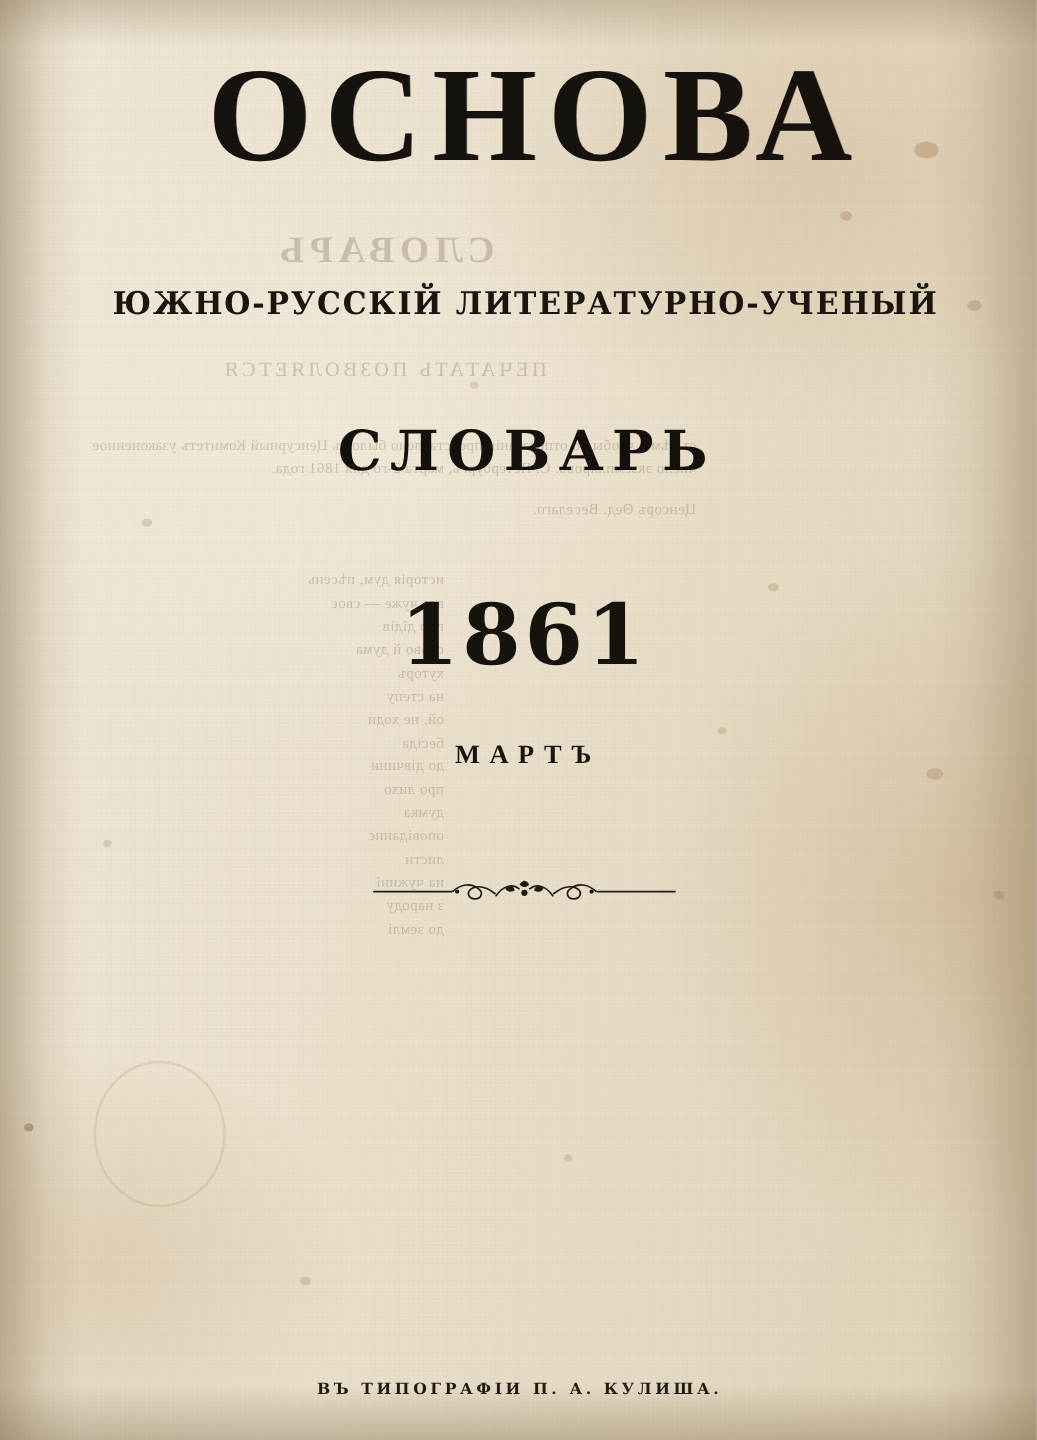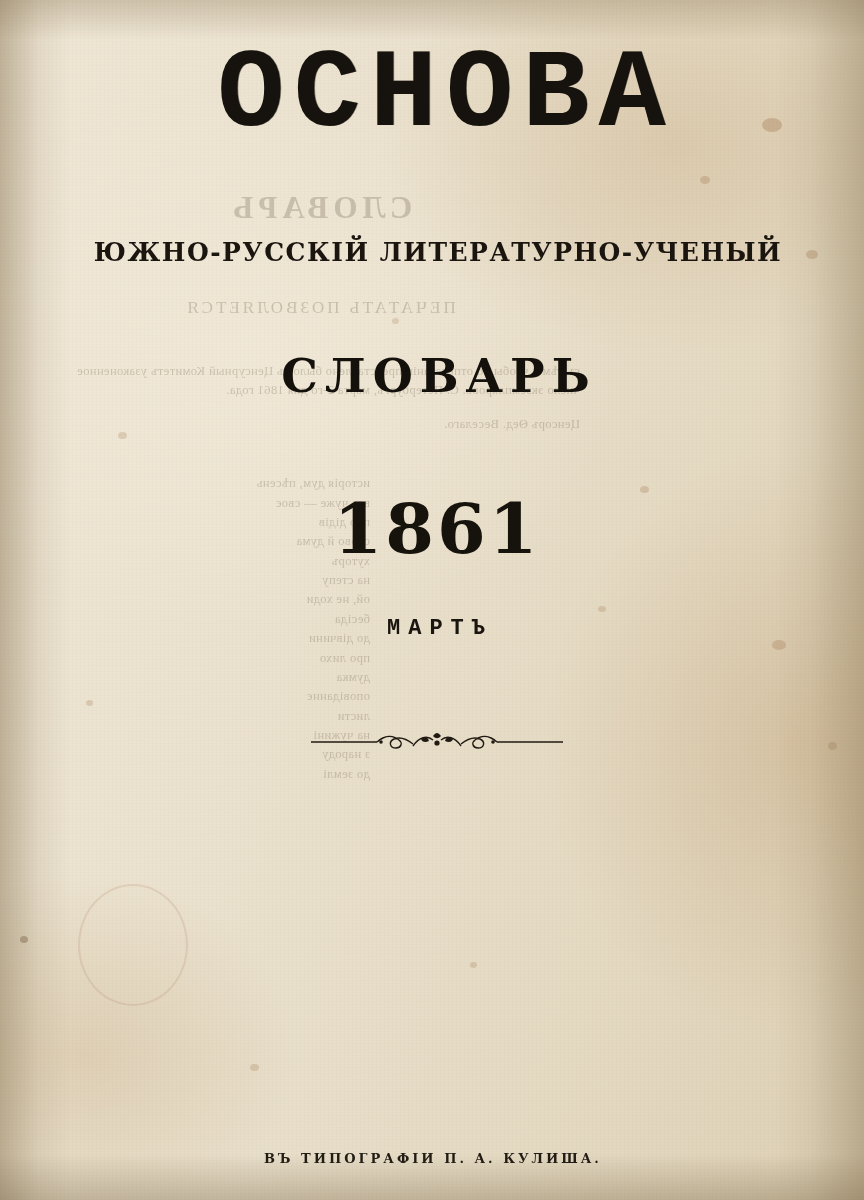--- a/index.html
+++ b/index.html
@@ -99,21 +99,21 @@
 
   
   .content {
     position: relative;
     z-index: 5;
     text-align: center;
     color: #221d16;
   }
   .masthead {
     margin-top: 40px;
-    font-family: Liberation Mono, monospace;
+    font-family: Liberation Serif, serif;
     font-weight: bold;
     font-size: 112px;
     line-height: 1;
     letter-spacing: 9px;
     padding-left: 28px;
     color: #16120d;
     text-shadow: 0.6px 0.4px 0 rgba(30,24,16,0.45);
   }
   .subtitle1 {
     margin-top: 86px;
@@ -163,21 +163,21 @@
     margin-top: 84px;
     font-family: "DejaVu Serif", serif;
     font-weight: bold;
     font-size: 70px;
     letter-spacing: 3px;
     padding-left: 10px;
     color: #16120c;
   }
   .month {
     margin-top: 46px;
-    font-family: Liberation Mono, monospace;
+    font-family: Liberation Serif, serif;
     font-weight: bold;
     font-size: 22px;
     letter-spacing: 8px;
     padding-left: 16px;
     color: #1a150f;
   }
   .ornament {
     margin-top: 88px;
     display: flex;
     justify-content: center;

